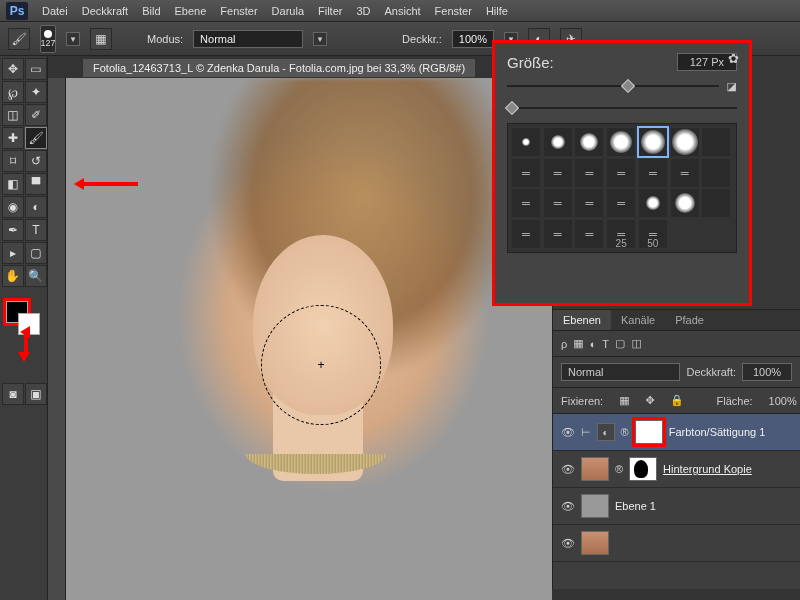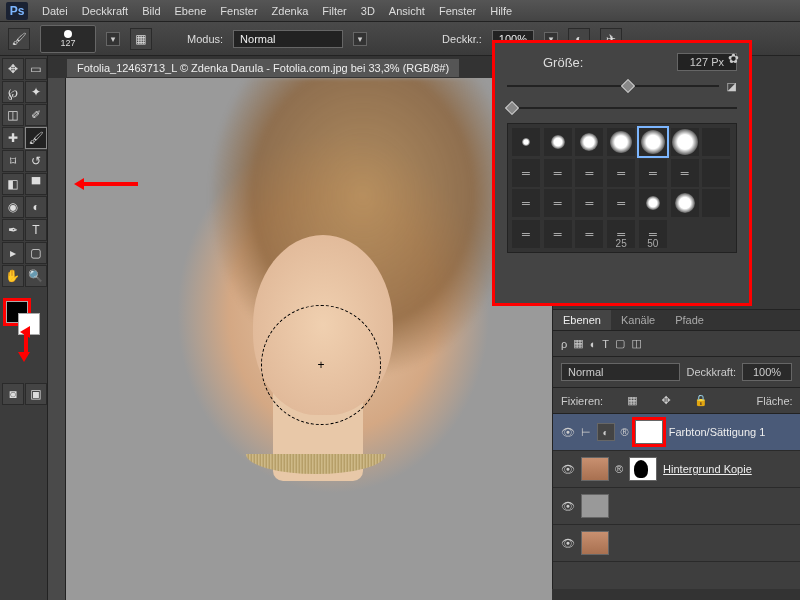--- a/index.html
+++ b/index.html
@@ -1,70 +1,70 @@
 <!DOCTYPE html>
 <html><head>
 <meta charset="utf-8">
 <style>
   * { box-sizing: border-box; margin: 0; padding: 0; font-family: Tahoma, Arial, sans-serif; }
   body { background: #333; width: 800px; height: 600px; overflow: hidden; color: #ccc; font-size: 11px; position: relative; }
   .menubar { height: 22px; background: linear-gradient(#555,#444); border-bottom: 1px solid #222; display: flex; align-items: center; padding: 0 6px; gap: 14px; }
   .menubar .ps { width: 22px; height: 18px; background: #1a2233; color: #7cb6ff; font-weight: bold; font-size: 12px; display:flex; align-items:center; justify-content:center; border-radius:2px; }
   .menubar span { color: #ddd; }
   .optbar { height: 34px; background: linear-gradient(#4a4a4a,#3a3a3a); border-bottom: 1px solid #222; display: flex; align-items: center; padding: 0 8px; gap: 10px; }
-  .brushchip { width: 56px; height: 28px; background: #2a2a2a; border:1px solid #666; border-radius:2px; display:flex; flex-direction:column; align-items:center; justify-content:center; }
+  .brushchip { width: 16px; height: 28px; background: #2a2a2a; border:1px solid #666; border-radius:2px; display:flex; flex-direction:column; align-items:center; justify-content:center; }
   .brushchip .dot { width: 8px; height: 8px; background:#fff; border-radius:50%; }
   .brushchip .sz { font-size:9px; color:#ddd; }
   .optbar label { color:#ddd;padding-left:25px; }
   .optbar .field { background:#222; border:1px solid #666; padding:2px 6px; color:#eee; font-size:11px; }
   .optbar .drop { width:14px; height:14px; background:#333; border:1px solid #666; display:inline-flex; align-items:center; justify-content:center; }
   .optbar .drop::after { content:"▾"; font-size:9px; color:#ccc; }
   .toolbox { position:absolute; left:0; top:56px; width:48px; bottom:0; background:#3c3c3c; border-right:1px solid #222; }
   .toolgrid { display:grid; grid-template-columns: 1fr 1fr; gap:1px; padding:2px; }
   .tool { width:22px; height:22px; background:#444; border:1px solid #2a2a2a; display:flex; align-items:center; justify-content:center; color:#ddd; font-size:12px; }
   .tool.sel { background:#222; border:1px solid #888; }
   .swatches { margin-top:8px; position:relative; height:44px; }
   .swatch-fg { position:absolute; left:6px; top:4px; width:22px; height:22px; background:#000; border:1px solid #aaa; }
   .swatch-bg { position:absolute; left:18px; top:16px; width:22px; height:22px; background:#fff; border:1px solid #aaa; }
   .ruler-v { position:absolute; left:48px; top:78px; width:18px; bottom:0; background:#4a4a4a; border-right:1px solid #222; }
-  .tabbar { position:absolute; left:66px; right:0; top:56px; height:22px; background:transparent; display:flex; align-items:center; }
+  .tabbar { position:absolute; left:82px; right:0; top:56px; height:22px; background:transparent; display:flex; align-items:center; }
   .tab { background:#555; padding:3px 10px; color:#eee; border:1px solid #333; border-bottom:none; font-size:11px; }
   .canvas { position:absolute; left:66px; top:78px; right:248px; bottom:0; background:#9a9a9a; overflow:hidden; }
   .photo { position:absolute; inset:0; background: radial-gradient(ellipse 260px 300px at 55% 45%, #e8c8a8 0%, #d4a884 40%, transparent 60%), linear-gradient(#9a9a9a,#9a9a9a); }
   .hair { position:absolute; top:0; left:10%; right:5%; height:75%; background: radial-gradient(ellipse 220px 260px at 60% 30%, rgba(180,140,90,0.9) 0%, rgba(140,100,60,0.8) 50%, transparent 70%); filter: blur(2px); }
   .face { position:absolute; left:50%; top:30%; width:140px; height:180px; transform:translateX(-40%); background: radial-gradient(ellipse, #f0d0b0 0%, #e0b898 80%); border-radius:50% 50% 45% 45%; }
   .neck { position:absolute; left:50%; top:58%; width:90px; height:100px; transform:translateX(-40%); background:#e8c8a8; border-radius:10px; }
   .necklace { position:absolute; left:50%; top:72%; width:140px; height:20px; transform:translateX(-45%); background:repeating-linear-gradient(90deg,#d4c090,#b09860 3px); border-radius:0 0 70px 70px/0 0 20px 20px; }
   .brushcircle { position:absolute; left:50%; top:48%; width:120px; height:120px; transform:translate(-40%,-20%); border:1px dashed #000; border-radius:50%; }
   .brushcircle::after { content:"+"; position:absolute; left:50%; top:50%; transform:translate(-50%,-50%); color:#000; font-size:12px; }
   .arrow-red { position:absolute; background:#f00; height:4px; }
   .arrow-red::before { content:""; position:absolute; left:-10px; top:-4px; border:6px solid transparent; border-right:10px solid #f00; }
   .brushpanel { position:absolute; left:492px; top:40px; width:260px; height:266px; background:#444; border:3px solid #f00; padding:10px 12px; z-index:5; }
   .brushpanel .row { display:flex; align-items:center; margin-bottom:8px; gap:8px; }
-  .brushpanel .row label { width:60px; color:#ddd; font-size:13px;margin-left:36px; }
+  .brushpanel .row label { width:60px; color:#ddd; font-size:15px; }
   .brushpanel .val { background:#222; border:1px solid #666; padding:2px 12px; min-width:50px; text-align:center; }
   .slider { flex:1; height:14px; position:relative; }
   .slider .track { position:absolute; left:0; right:0; top:6px; height:2px; background:#222; }
   .slider .thumb { position:absolute; top:2px; width:10px; height:10px; background:#888; border:1px solid #ccc; transform:rotate(45deg); }
   .brushpanel .gear { position:absolute; right:10px; top:8px; color:#ccc; font-size:13px; }
   .preset-grid { margin-top:6px; height:130px; background:#333; border:1px solid #222; overflow:auto; display:grid; grid-template-columns: repeat(7, 1fr); gap:2px; padding:4px; }
   .preset { width:28px; height:28px; background:#2a2a2a; display:flex; align-items:center; justify-content:center; position:relative; }
   .preset .circ { background:radial-gradient(circle,#fff 40%, transparent 80%); border-radius:50%; }
   .preset.sel { outline:2px solid #7cb6ff; }
   .preset .lbl { position:absolute; bottom:-1px; left:0; right:0; text-align:center; font-size:10px; color:#aaa; }
   .rpanel { position:absolute; right:0; top:56px; width:248px; bottom:11px; background:#3e3e3e; border-left:1px solid #222; display:flex; flex-direction:column; }
   .rpanel .topfill { height:254px; background:#383838; border-bottom:1px solid #222; }
   .rpanel .tabs { display:flex; background:#333; border-bottom:1px solid #222; }
   .rpanel .tabs span { padding:4px 10px; color:#aaa; }
   .rpanel .tabs span.act { background:#444; color:#eee; }
   .rpanel .layersearch { display:flex; align-items:center; gap:6px; padding:6px 8px; border-bottom:1px solid #222; }
   .rpanel .layersearch .sel { flex:1; background:#2a2a2a; border:1px solid #666; padding:2px 6px; display:flex; align-items:center; justify-content:space-between; }
   .rpanel .blendrow { display:flex; align-items:center; gap:6px; padding:6px 8px; border-bottom:1px solid #222; }
   .rpanel .blendrow .sel { background:#2a2a2a; border:1px solid #666; padding:2px 6px; flex:1; }
-  .rpanel .lockrow { display:flex; align-items:center; gap:24px; padding:6px 8px; border-bottom:1px solid #222; }
+  .rpanel .lockrow { display:flex; align-items:center; gap:16px; padding:6px 8px; border-bottom:1px solid #222; }
   .layers { flex:1; overflow:auto; }
   .layer { display:flex; align-items:center; gap:6px; padding:6px 8px; border-bottom:1px solid #2a2a2a; }
   .layer.active { background:#4a5a78; }
   .layer .eye { width:14px; color:#ccc; }
   .layer .thumb { width:28px; height:24px; background:#999; border:1px solid #666; }
   .layer .mask { width:28px; height:24px; background:#000; border:1px solid #666; position:relative; }
   .layer .mask.white { background:#fff; }
   .layer .mask.shape { background:#fff; }
   .layer .mask.shape::after { content:""; position:absolute; left:4px; top:2px; width:14px; height:18px; background:#000; border-radius:50% 50% 40% 40%; }
   .layer .name { flex:1; color:#eee; font-size:11px; }
@@ -76,21 +76,21 @@
 </head>
 <body>
 
 <div class="menubar">
   <div class="ps">Ps</div>
   <span>Datei</span>
   <span>Deckkraft</span>
   <span>Bild</span>
   <span>Ebene</span>
   <span>Fenster</span>
-  <span>Zdenka</span>
+  <span>Darula</span>
   <span>Filter</span>
   <span>3D</span>
   <span>Ansicht</span>
   <span>Fenster</span>
   <span>Hilfe</span>
 </div>
 
 <div class="optbar">
   <div class="tool">🖌</div>
   <div class="brushchip">
@@ -270,19 +270,20 @@
     <div class="layer">
       <span class="eye">👁</span>
       <div class="thumb" style="background:linear-gradient(#c89070,#a87050)"></div>
       <span>®</span>
       <div class="mask shape"></div>
       <span class="name ul">Hintergrund Kopie</span>
     </div>
     <div class="layer">
       <span class="eye">👁</span>
       <div class="thumb" style="background:#999"></div>
+      <span class="name">Ebene 1</span>
     </div>
     <div class="layer">
       <span class="eye">👁</span>
       <div class="thumb" style="background:linear-gradient(#c89070,#a87050)"></div>
     </div>
   </div>
 </div>
 
 </body></html>

